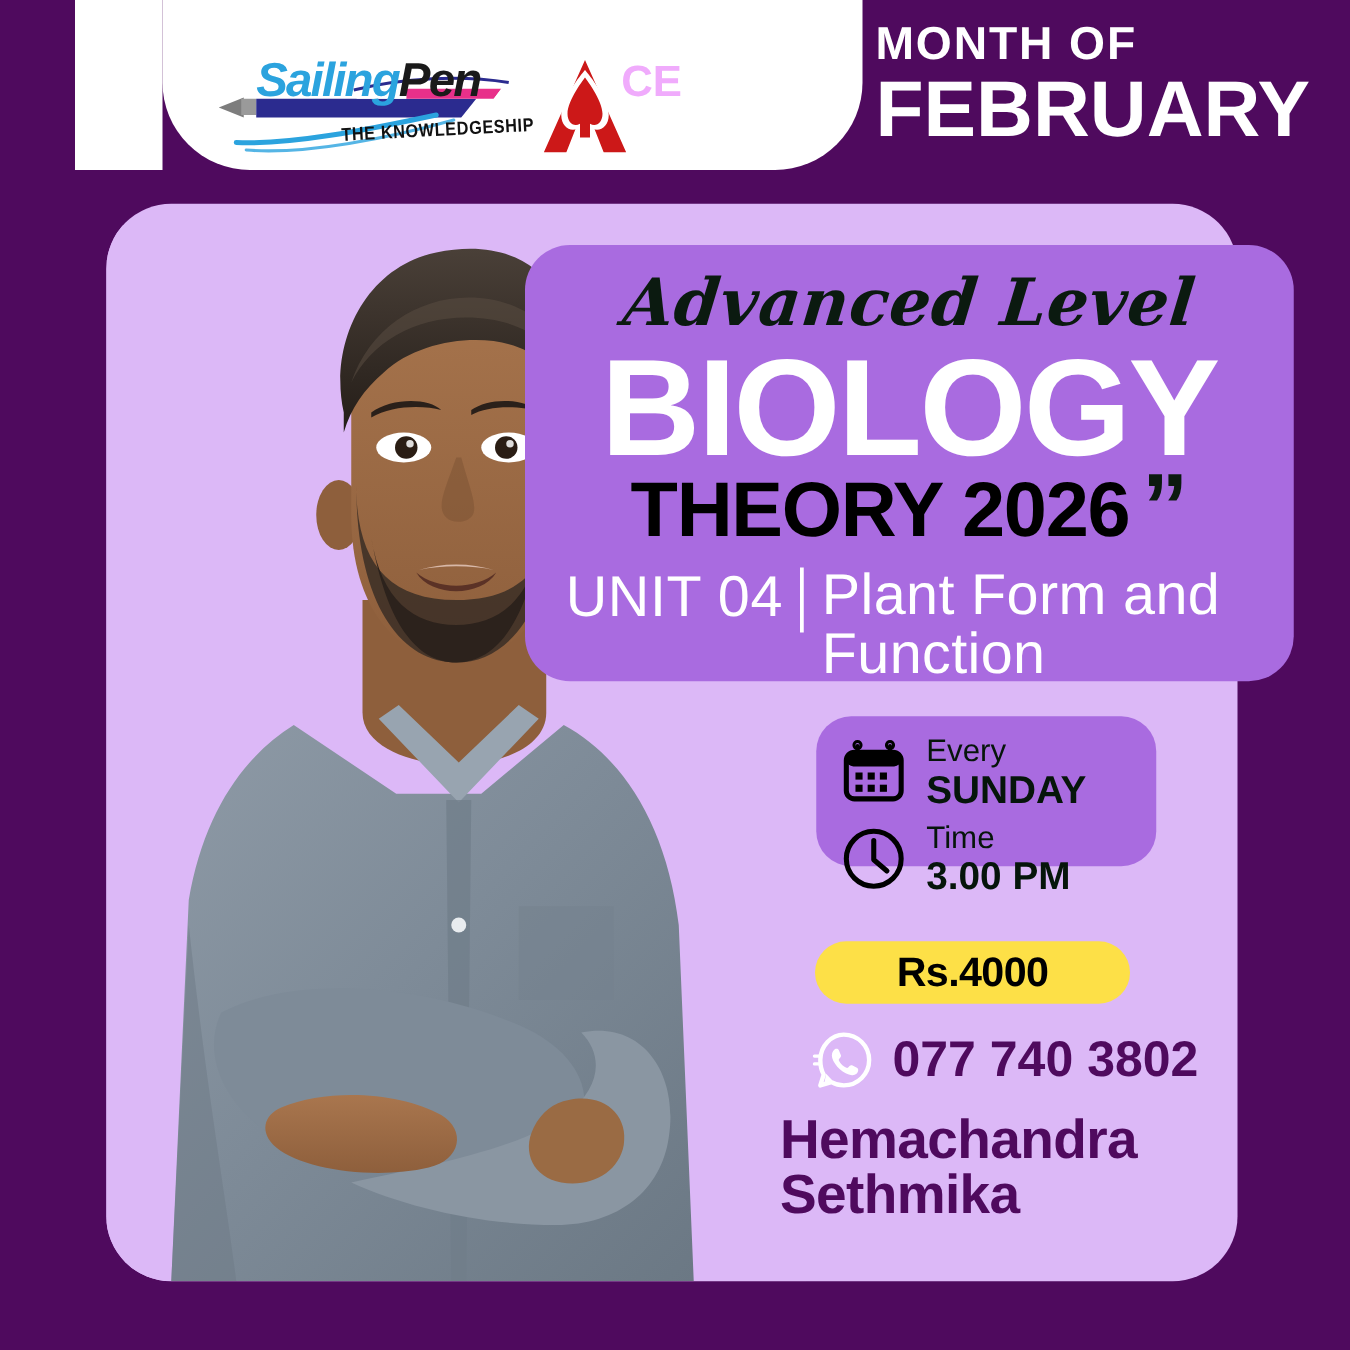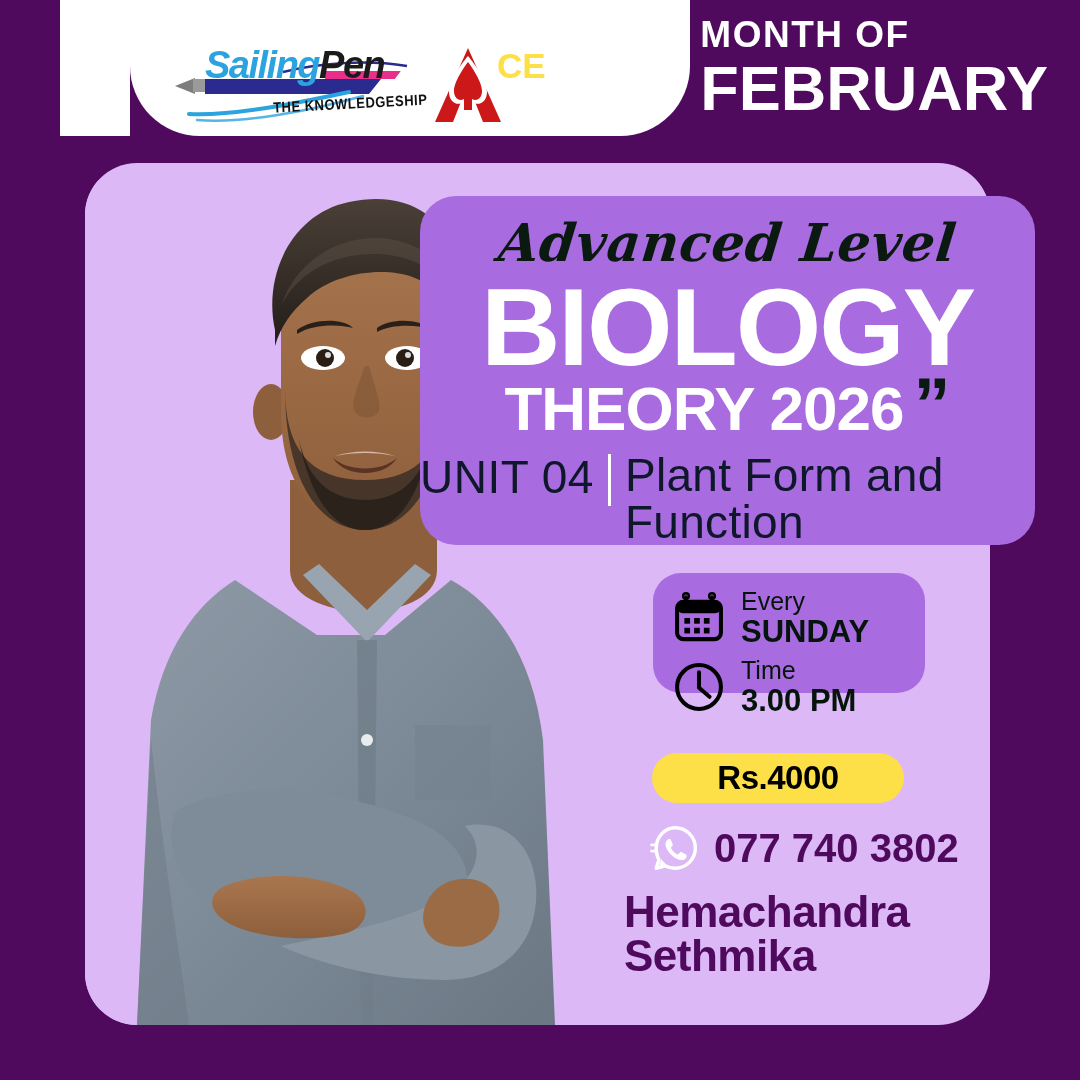--- a/index.html
+++ b/index.html
@@ -80,21 +80,21 @@
     letter-spacing: 0.5px;
     transform: rotate(-3deg) scaleY(1.15);
     white-space: nowrap;
   }
 
   
   .ace-logo {
     position: relative;
     width: 212px;
     height: 80px;
-    color: #fde047;
+    color: #f0abfc;
   }
   .ace-a {
     position: absolute;
     left: 0; top: 2px;
     width: 66px; height: 74px;
   }
   .ace-line1 {
     position: absolute;
     left: 62px; top: 2px;
     font-size: 35px;
@@ -211,38 +211,39 @@
     left: 0; right: 0;
     top: 182px;
     display: flex;
     align-items: flex-start;
     justify-content: center;
     gap: 6px;
   }
   .t-theory {
     font-size: 62px;
     font-weight: 800;
-    color: #ffffff;
+    color: #000000;
     letter-spacing: -1px;
     line-height: 1;
   }
   .t-quote {
     font-size: 74px;
     font-weight: 800;
     color: #0B1A10;
     line-height: 0.72;
     margin-left: 4px;
   }
   .t-unit-row {
     position: absolute;
     left: 0; right: 0;
     top: 256px;
     display: flex;
     align-items: flex-start;
-    color: #0f172a;
+    justify-content: center;
+    color: #ffffff;
   }
   .t-unit {
     font-size: 46px;
     font-weight: 300;
     letter-spacing: 0.5px;
     line-height: 1.02;
     white-space: nowrap;
     padding-top: 2px;
   }
   .t-divider {

